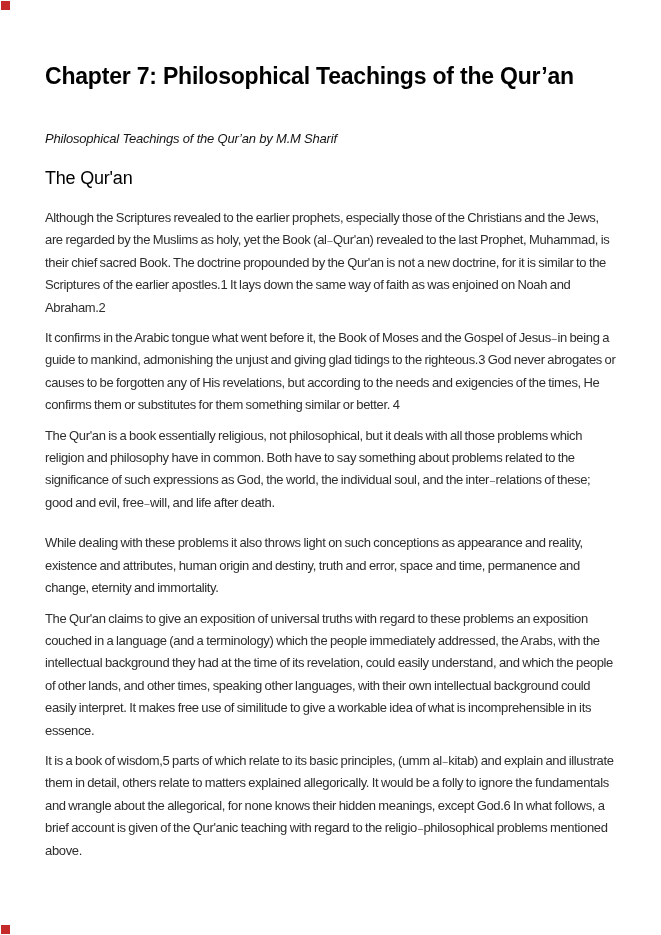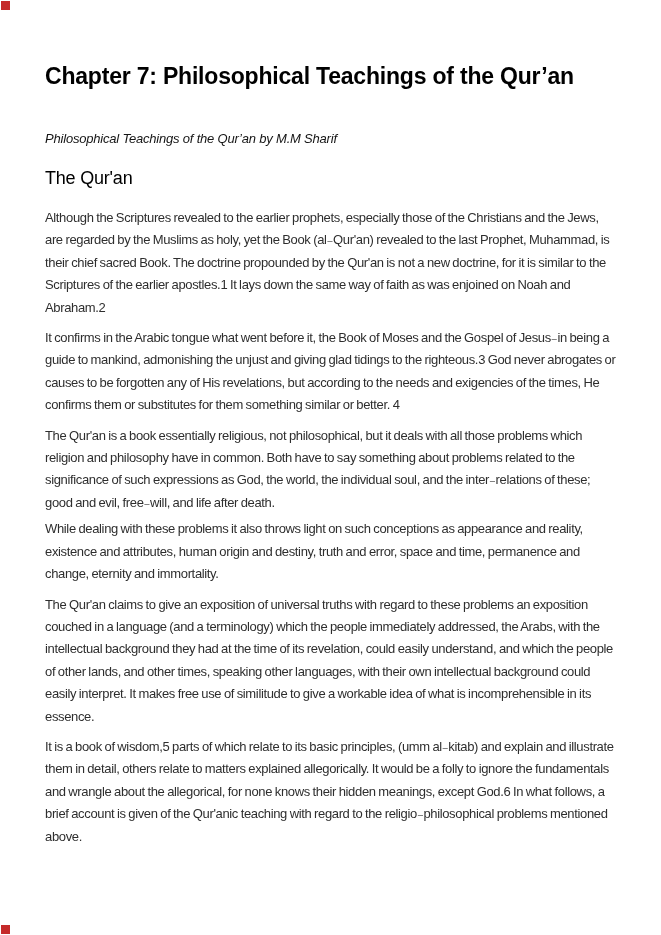--- a/index.html
+++ b/index.html
@@ -58,21 +58,21 @@
     font-size: 13px;
     line-height: 22.4px;
     color: #2e2e2e;
     letter-spacing: -0.35px;
     word-spacing: -0.6px;
   }
   p.bodytext.first {
     margin-top: 17px;
   }
   p.bodytext.continuation {
-    margin-top: 4px;
+    margin-top: 18px;
   }
 </style>
 </head>
 <body>
 
 <div class="page">
 
   <div class="corner-marker top" style="background-color:#c52a2a"></div>
 
   <div class="corner-marker bottom" style="background-color:#c52a2a"></div>

